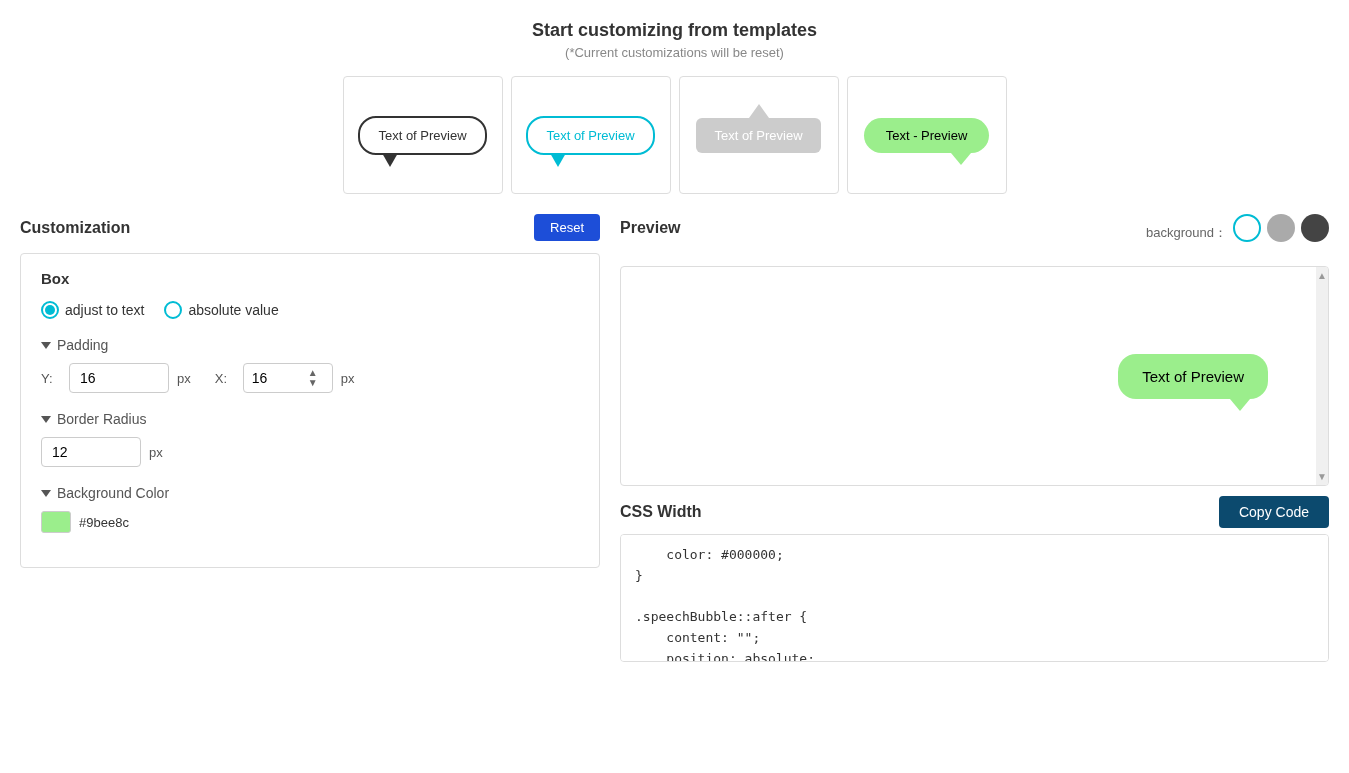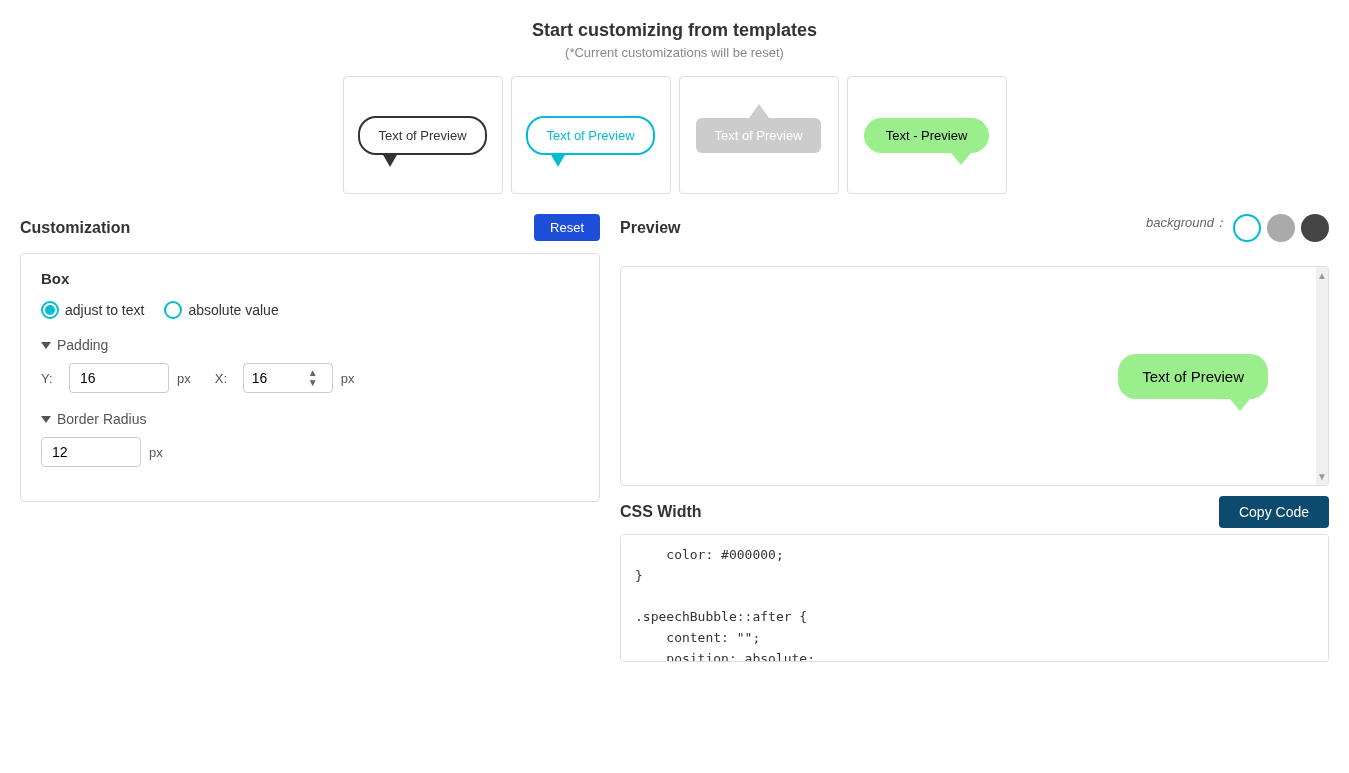--- a/index.html
+++ b/index.html
@@ -294,23 +294,22 @@
       align-items: center;
       margin-bottom: 24px;
     }
     .preview-title {
       font-size: 16px;
       font-weight: bold;
       color: #333;
     }
     .bg-selector {
       display: flex;
-      align-items: flex-start;
+      align-items: flex-end;
       gap: 6px;
-      font-style: italic;
     }
     .bg-label {
       font-size: 13px;
       color: #666;
     }
     .bg-circle {
       width: 28px; height: 28px;
       border-radius: 50%;
       cursor: pointer;
     }
@@ -491,20 +490,30 @@
           <div class="section-header">
             <span class="triangle-down"></span>
             <span>Border Radius</span>
           </div>
           <div class="input-row">
             <input class="num-input" type="text" value="12" style="">
             <span class="px-label">px</span>
           </div>
         </div>
 
+        <div class="section-block">
+          <div class="section-header">
+            <span class="triangle-down"></span>
+            <span>Background Color</span>
+          </div>
+          <div class="color-row">
+            <span class="color-swatch" style="background:#9bee8c;"></span>
+            <span class="color-value">#9bee8c</span>
+          </div>
+        </div>
 
       </div>
     </div>
 
     <div class="preview-panel">
 
       <div class="preview-header">
         <div class="preview-title">Preview</div>
         <div class="bg-selector">
           <span class="bg-label">background：</span>

